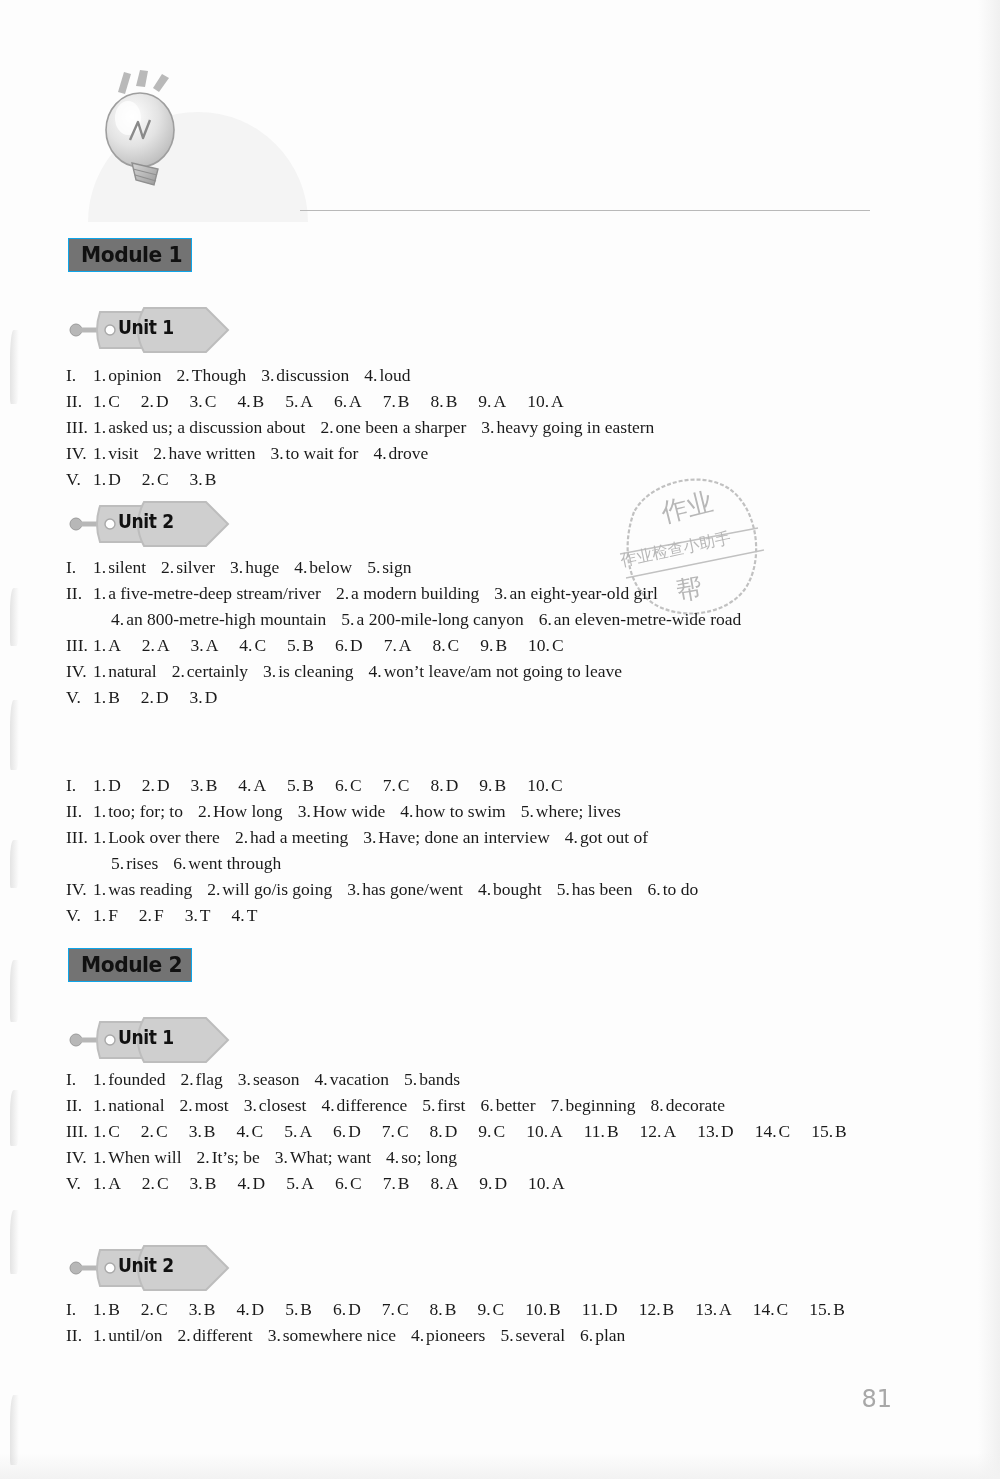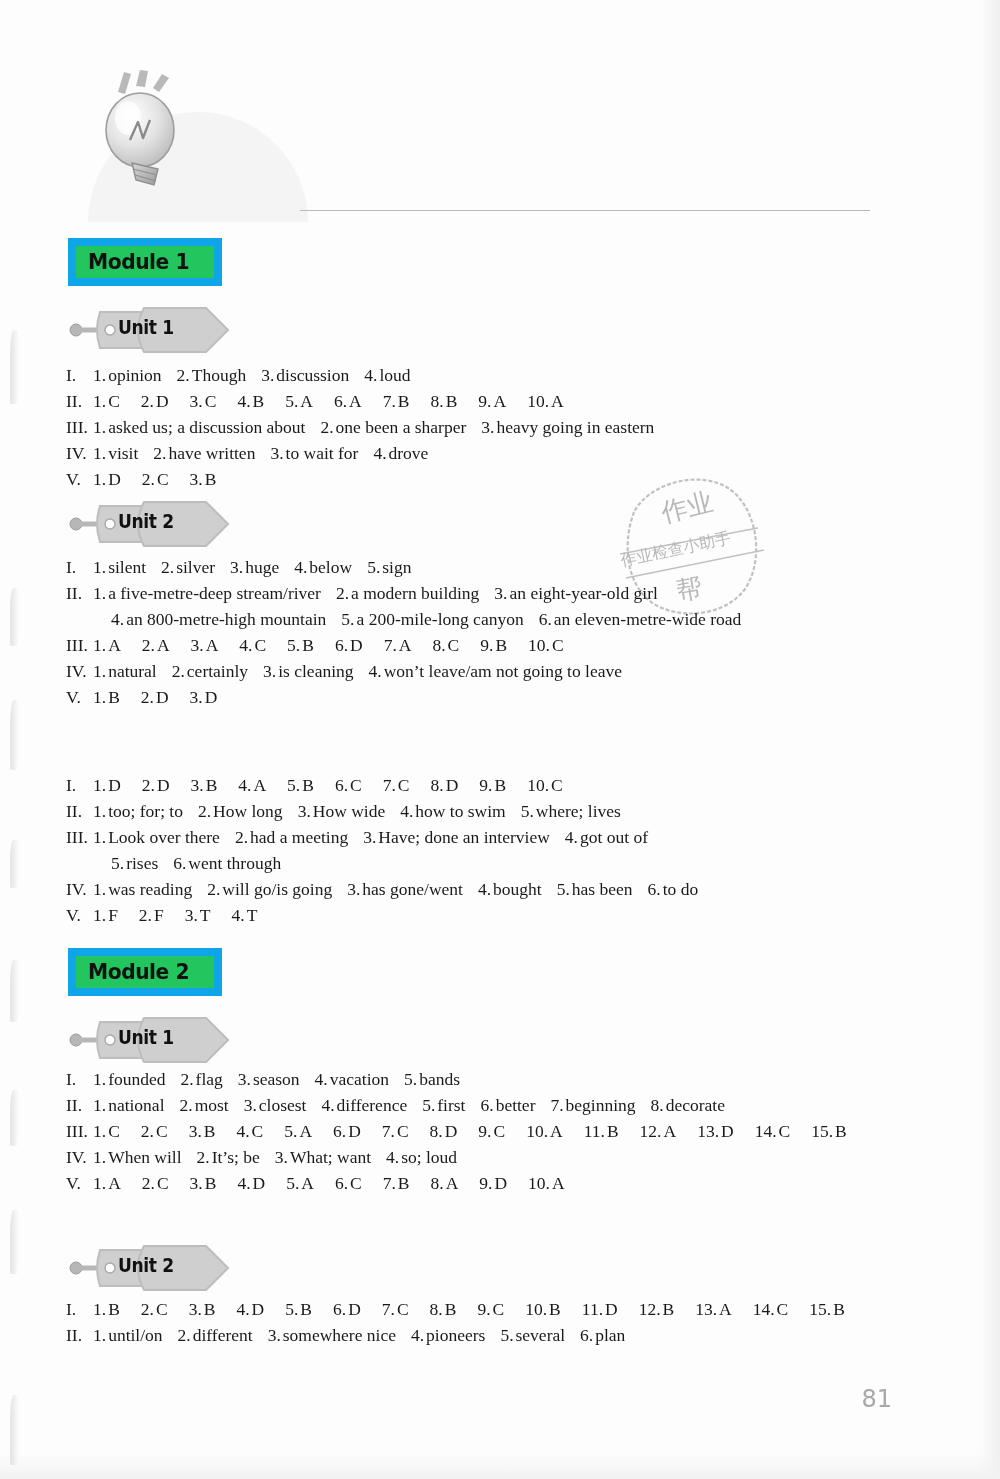--- a/index.html
+++ b/index.html
@@ -77,23 +77,23 @@
     position: absolute;
     left: 300px; top: 210px;
     width: 570px;
     height: 1px;
     background: #b9b9b9;
   }
 
   
   .module-box {
     position: absolute;
-    border: 8px solid #0ea5e9;
-    padding: 4px 16px 5px 12px;
-    background: #22c55e;
+    border: 1px solid #0ea5e9;
+    padding: 4px 0 5px 12px;
+    background: #737373;
   }
   .module-label {
     font-family: "DejaVu Sans", sans-serif;
     font-weight: 700;
     font-size: 22px;
     letter-spacing: -0.5px;
     color: #111;
     line-height: 1.05;
     white-space: nowrap;
     transform: scaleX(0.92);
@@ -364,21 +364,21 @@
       <div class="arow">
         <span class="rn">II.</span>
         <span class="body"><span class="it"><span class="n">1.</span><span>national</span></span><span class="it"><span class="n">2.</span><span>most</span></span><span class="it"><span class="n">3.</span><span>closest</span></span><span class="it"><span class="n">4.</span><span>difference</span></span><span class="it"><span class="n">5.</span><span>first</span></span><span class="it"><span class="n">6.</span><span>better</span></span><span class="it"><span class="n">7.</span><span>beginning</span></span><span class="it"><span class="n">8.</span><span>decorate</span></span></span>
       </div>
       <div class="arow choices">
         <span class="rn">III.</span>
         <span class="body"><span class="it"><span class="n">1.</span><span>C</span></span><span class="it"><span class="n">2.</span><span>C</span></span><span class="it"><span class="n">3.</span><span>B</span></span><span class="it"><span class="n">4.</span><span>C</span></span><span class="it"><span class="n">5.</span><span>A</span></span><span class="it"><span class="n">6.</span><span>D</span></span><span class="it"><span class="n">7.</span><span>C</span></span><span class="it"><span class="n">8.</span><span>D</span></span><span class="it"><span class="n">9.</span><span>C</span></span><span class="it"><span class="n">10.</span><span>A</span></span><span class="it"><span class="n">11.</span><span>B</span></span><span class="it"><span class="n">12.</span><span>A</span></span><span class="it"><span class="n">13.</span><span>D</span></span><span class="it"><span class="n">14.</span><span>C</span></span><span class="it"><span class="n">15.</span><span>B</span></span></span>
       </div>
       <div class="arow">
         <span class="rn">IV.</span>
-        <span class="body"><span class="it"><span class="n">1.</span><span>When will</span></span><span class="it"><span class="n">2.</span><span>It’s; be</span></span><span class="it"><span class="n">3.</span><span>What; want</span></span><span class="it"><span class="n">4.</span><span>so; loud</span></span></span>
+        <span class="body"><span class="it"><span class="n">1.</span><span>When will</span></span><span class="it"><span class="n">2.</span><span>It’s; be</span></span><span class="it"><span class="n">3.</span><span>What; want</span></span><span class="it"><span class="n">4.</span><span>so; long</span></span></span>
       </div>
       <div class="arow choices">
         <span class="rn">V.</span>
         <span class="body"><span class="it"><span class="n">1.</span><span>A</span></span><span class="it"><span class="n">2.</span><span>C</span></span><span class="it"><span class="n">3.</span><span>B</span></span><span class="it"><span class="n">4.</span><span>D</span></span><span class="it"><span class="n">5.</span><span>A</span></span><span class="it"><span class="n">6.</span><span>C</span></span><span class="it"><span class="n">7.</span><span>B</span></span><span class="it"><span class="n">8.</span><span>A</span></span><span class="it"><span class="n">9.</span><span>D</span></span><span class="it"><span class="n">10.</span><span>A</span></span></span>
       </div>
     </div>
 
   <div class="unit-badge" style="left:66px; top:1240px;">
     <svg viewBox="0 0 190 56" width="190" height="56">
       <circle cx="10" cy="28" r="6" fill="#b7b7b7" stroke="#9a9a9a" stroke-width="1"></circle>

